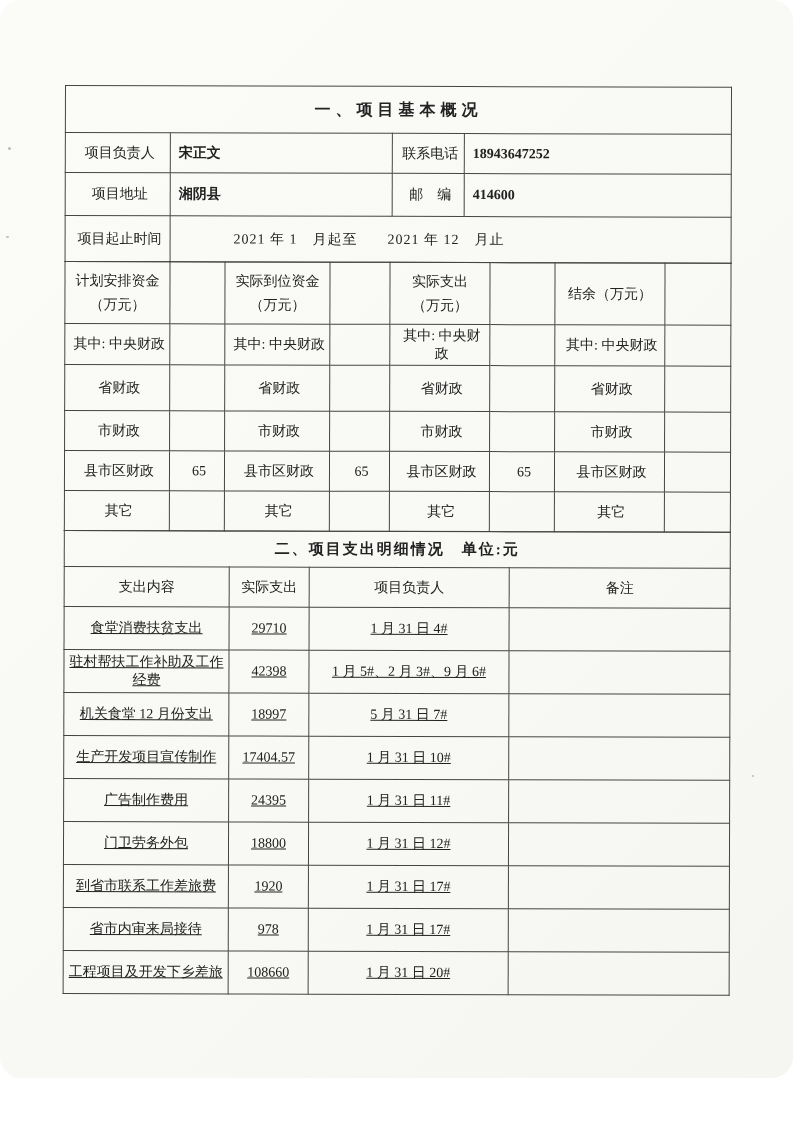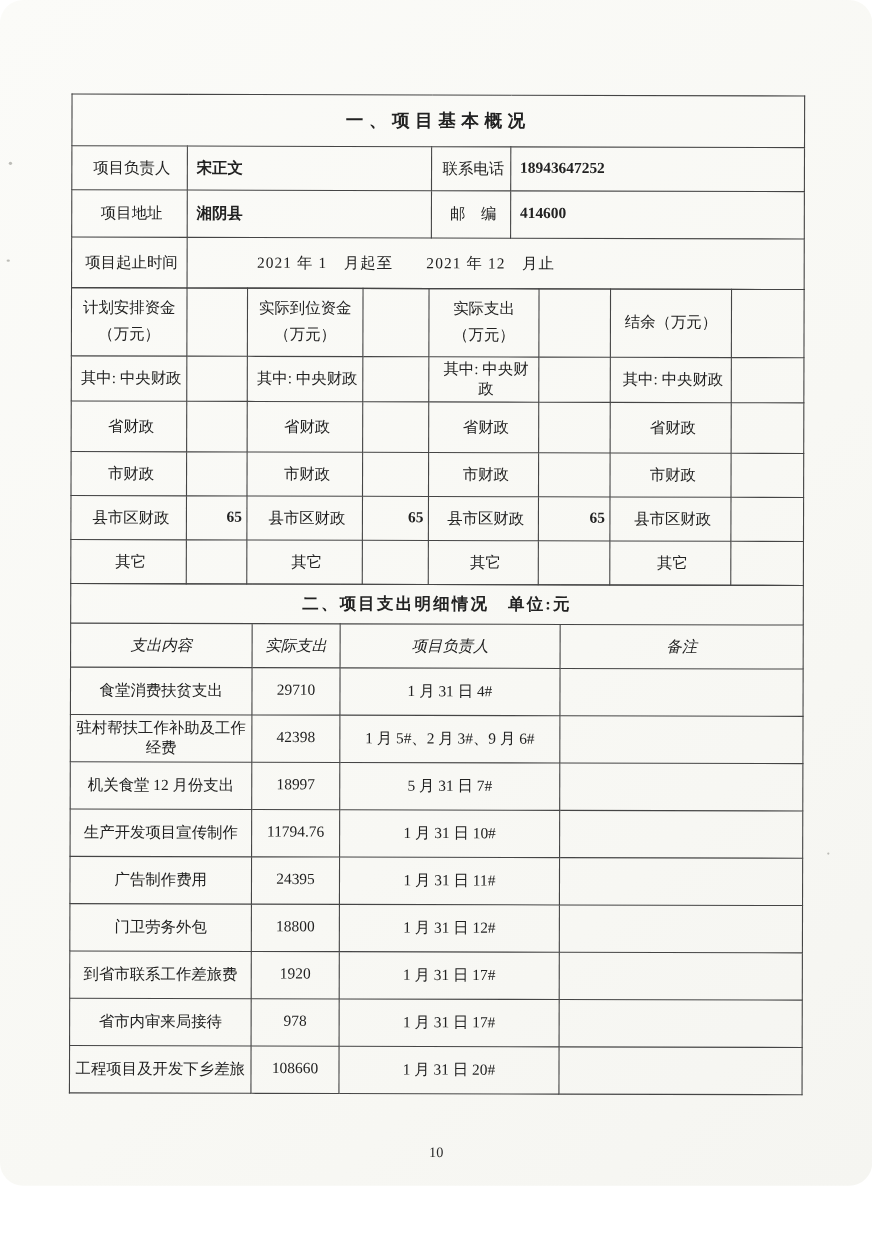--- a/index.html
+++ b/index.html
@@ -41,28 +41,28 @@
   }
   .sec2-title {
     height:36px;
     text-align:center;
     font-weight:bold;
     font-size:15px;
     letter-spacing:2px;
   }
   .lbl { text-align:center; padding-left:8px; white-space:pre-wrap; }
   .val { text-align:left; padding-left:8px;font-weight:bold; }
-  .num { text-align:right; padding-left:8px;font-weight:bold; }
+  .num { text-align:center; padding-left:8px; }
   .ctr { text-align:center; }
   .fund-h { white-space:pre-line; text-align:center; line-height:1.7; }
   .dur-val { text-align:left; padding-left:63px; letter-spacing:1px; }
   .h40 { height:40px; } .h43 { height:43px; } .h46 { height:46px; }
   .h62 { height:62px; }
-  .exp-row td { height:43px; }
-  .exp-head td { height:40px;font-style:italic; }
+  .exp-row td { height:43px;text-decoration:underline; }
+  .exp-head td { height:40px; }
   .page-number {
     position:absolute;
     left:0; right:0;
     top:1040px;
     text-align:center;
     font-size:13px;
     color:#2a2a2a;
   }
   .speck { position:absolute; background:#9b9b95; border-radius:50%; opacity:.65; }
   .s1 { left:8px;  top:147px; width:3px; height:3px; }
@@ -219,21 +219,21 @@
         <td class="ctr"></td>
       </tr>
       <tr class="exp-row">
         <td class="ctr">机关食堂 12 月份支出</td>
         <td class="ctr">18997</td>
         <td class="ctr">5 月 31 日 7#</td>
         <td class="ctr"></td>
       </tr>
       <tr class="exp-row">
         <td class="ctr">生产开发项目宣传制作</td>
-        <td class="ctr">11794.76</td>
+        <td class="ctr">17404.57</td>
         <td class="ctr">1 月 31 日 10#</td>
         <td class="ctr"></td>
       </tr>
       <tr class="exp-row">
         <td class="ctr">广告制作费用</td>
         <td class="ctr">24395</td>
         <td class="ctr">1 月 31 日 11#</td>
         <td class="ctr"></td>
       </tr>
       <tr class="exp-row">
@@ -257,14 +257,13 @@
       <tr class="exp-row">
         <td class="ctr">工程项目及开发下乡差旅</td>
         <td class="ctr">108660</td>
         <td class="ctr">1 月 31 日 20#</td>
         <td class="ctr"></td>
       </tr>
     </tbody>
       </table>
   </div>
 
-  <div class="page-number">10</div>
 </div>
 
 </body></html>

